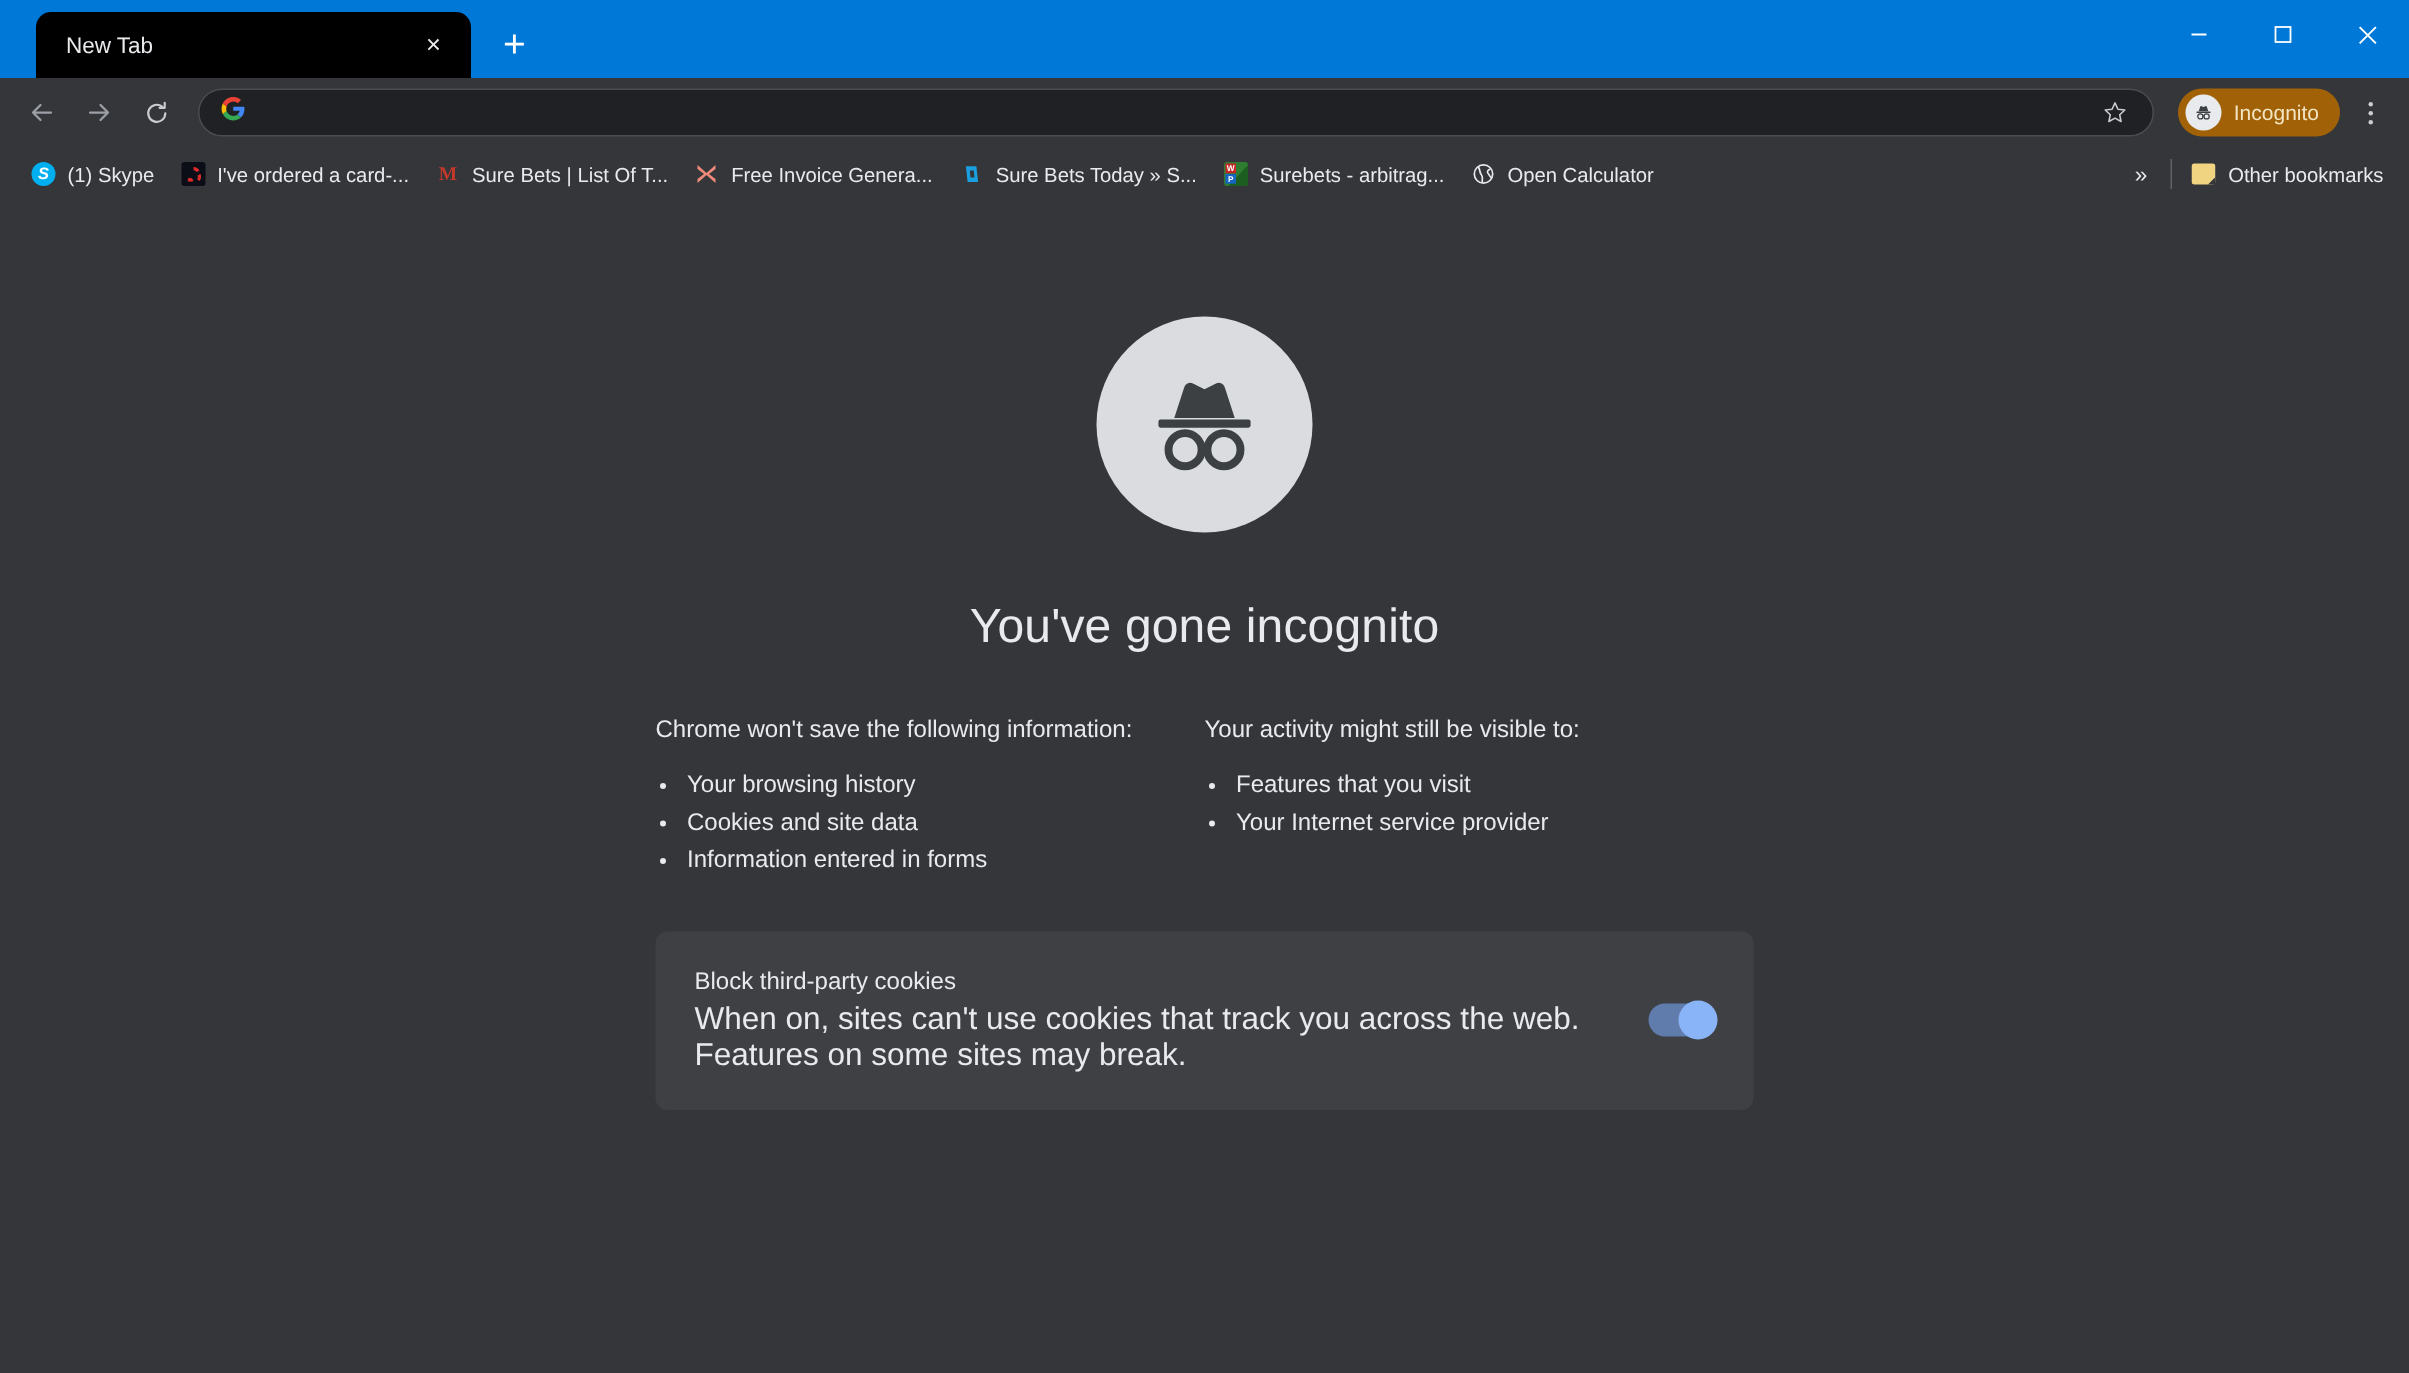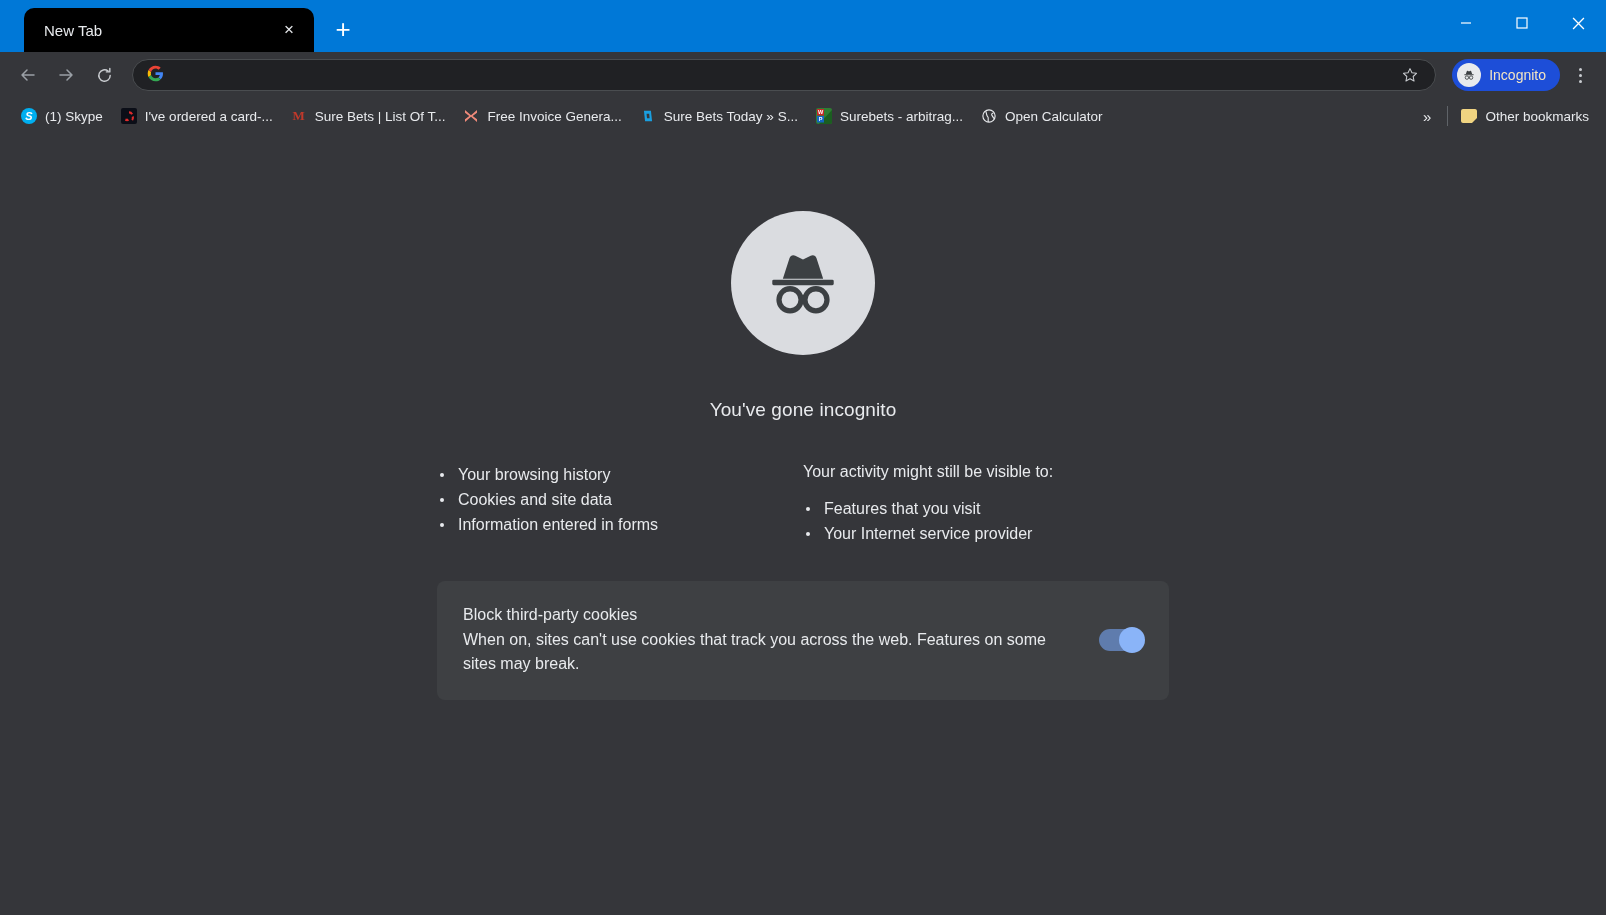--- a/index.html
+++ b/index.html
@@ -115,21 +115,21 @@
     display: flex; align-items: center; justify-content: center;
     color: #c9ccd0;
     flex: 0 0 auto;
   }
   .incognito-chip {
     display: flex;
     align-items: center;
     gap: 8px;
     height: 32px;
     padding: 0 14px 0 5px;
-    background: #1d4ed8;
+    background: #a16207;
     border-radius: 16px;
     margin-left: 6px;
     flex: 0 0 auto;
   }
   .incognito-chip-label {
     color: #f3e5c3;
     font-size: 14px;
     white-space: nowrap;
   }
   .chip-avatar {
@@ -229,21 +229,21 @@
   }
   .hero-avatar {
     width: 144px; height: 144px;
     border-radius: 50%;
     background: #dadce0;
     display: flex; align-items: center; justify-content: center;
     margin-bottom: 44px;
   }
   .headline {
     color: #e8eaed;
-    font-size: 19px;
+    font-size: 32px;
     font-weight: 400;
     letter-spacing: 0.1px;
     margin-bottom: 42px;
   }
   .content-col {
     width: 732px;
   }
   .intro {
     color: #e8eaed;
     font-size: 16px;
@@ -297,21 +297,21 @@
   }
   .cookie-text { flex: 1; }
   .cookie-title {
     color: #e8eaed;
     font-size: 16px;
     line-height: 24px;
     margin-bottom: 1px;
   }
   .cookie-desc {
     color: #e8eaed;
-    font-size: 16px;
+    font-size: 21px;
     line-height: 24px;
   }
   .toggle {
     width: 44px; height: 22px;
     border-radius: 11px;
     background: #5f7cad;
     position: relative;
     flex: 0 0 auto;
   }
   .toggle-knob {
@@ -496,20 +496,21 @@
       <path d="M18.6 26.4 h2.8" stroke="#3c4043" stroke-width="2.2"></path>
     </svg>
   </div>
 
   <h1 class="headline">You've gone incognito</h1>
 
   <div class="content-col">
 
     <div class="cols">
       <div class="col">
+        <h2>Chrome won't save the following information:</h2>
         <ul>
           <li>Your browsing history</li>
           <li>Cookies and site data</li>
           <li>Information entered in forms</li>
         </ul>
       </div>
       <div class="col">
         <h2>Your activity might still be visible to:</h2>
         <ul>
           <li>Features that you visit</li>

